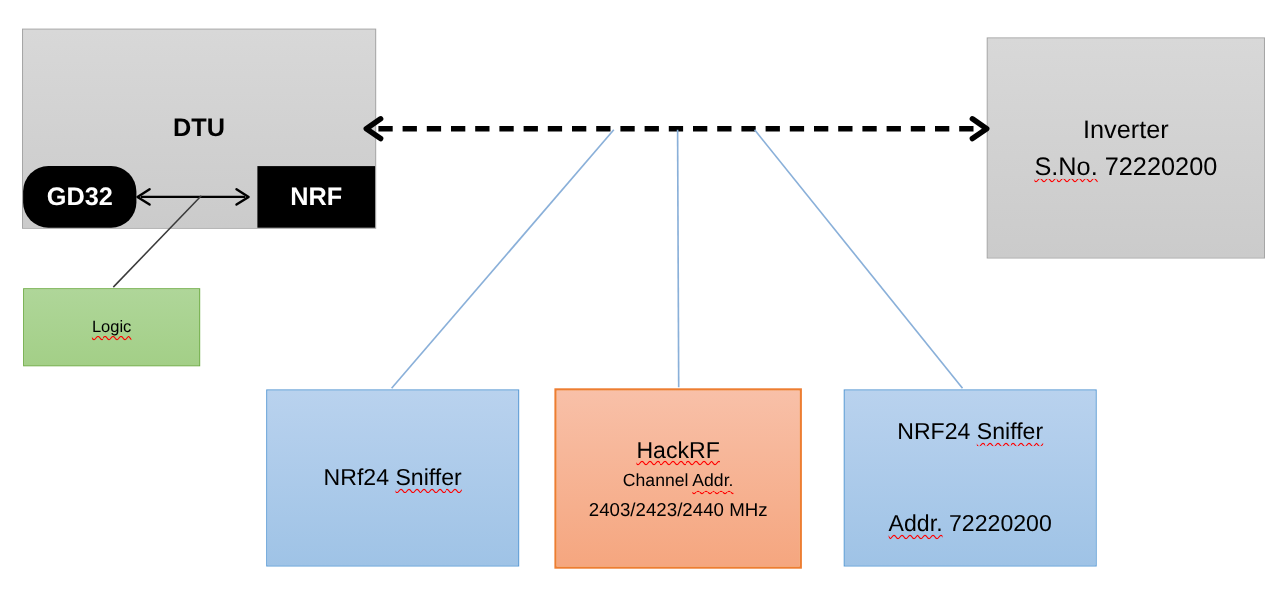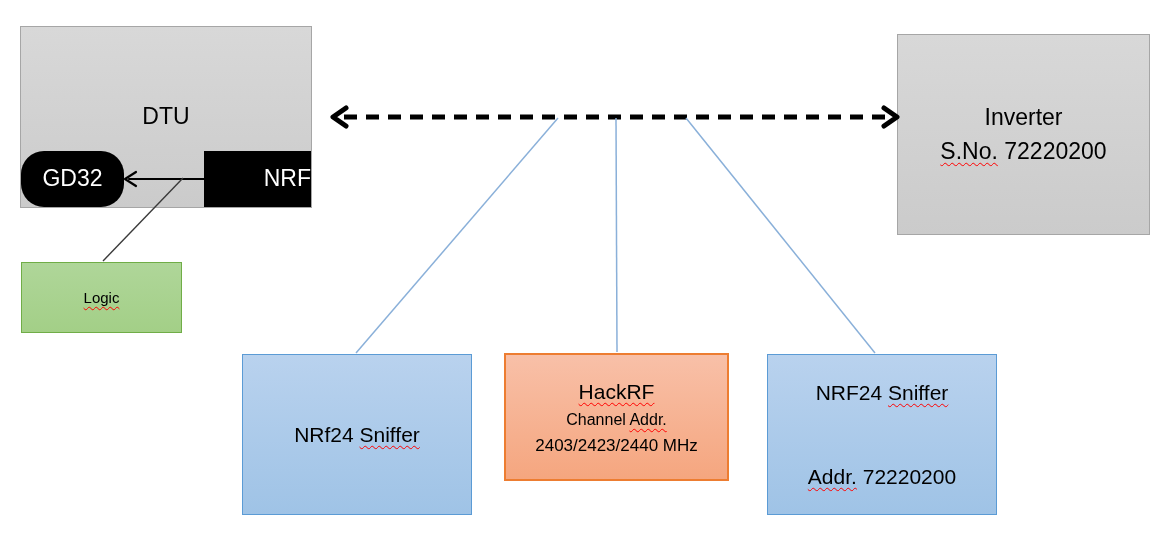--- a/index.html
+++ b/index.html
@@ -54,39 +54,40 @@
   .sq {
     text-decoration-line: underline;
     text-decoration-style: wavy;
     text-decoration-color: var(--squiggle-red);
     text-decoration-thickness: 1px;
     text-underline-offset: 3px;
     text-decoration-skip-ink: none;
   }
   
   .dtu {
-    left: 20px; top: 26px; width: 292px; height: 182px;
+    left: 20px; top: 26px; width: 322px; height: 182px;
     background: linear-gradient(var(--gray-fill-top), var(--gray-fill));
     border: 1px solid var(--gray-border);
     font-size: 23px;
     line-height: 1.45;
+    font-weight: bold;
   }
   .chip {
     position: absolute;
     bottom: 0;
     height: 56px;
     background: var(--chip-black);
     color: var(--text-light);
     display: flex;
     align-items: center;
     justify-content: center;
     font-size: 23px;
   }
   .chip-gd32 { left: 0; width: 103px; border-radius: 23px; }
-  .chip-nrf  { right: 0; width: 107px; justify-content: flex-end; }
+  .chip-nrf  { right: 0; width: 107px; }
   
   .logic {
     left: 21px; top: 262px; width: 161px; height: 71px;
     background: linear-gradient(var(--green-fill-top), var(--green-fill));
     border: 1.5px solid var(--green-border);
     font-size: 15px;
   }
   
   .inverter {
     left: 897px; top: 34px; width: 253px; height: 201px;
@@ -100,21 +101,21 @@
     width: 230px; height: 161px;
     background: linear-gradient(var(--blue-fill-top), var(--blue-fill));
     border: 1.5px solid var(--blue-border);
     font-size: 21px;
     line-height: 1.8;
     gap: 46px;
   }
   .sniffer-left  { left: 242px; top: 354px; }
   .sniffer-right { left: 767px; top: 354px; }
   .hackrf {
-    left: 504px; top: 353px; width: 225px; height: 128px;
+    left: 504px; top: 353px; width: 225px; height: 164px;
     background: linear-gradient(var(--orange-fill-top), var(--orange-fill));
     border: 2px solid var(--orange-border);
   }
   .hackrf .title { font-size: 21px; line-height: 1.6; }
   .hackrf .sub   { font-size: 16px; line-height: 1.55; }
   .hackrf .freqs { font-size: 17px; line-height: 1.55; }
   
   .dash-line {
     stroke: var(--chip-black);
     stroke-width: 5;

